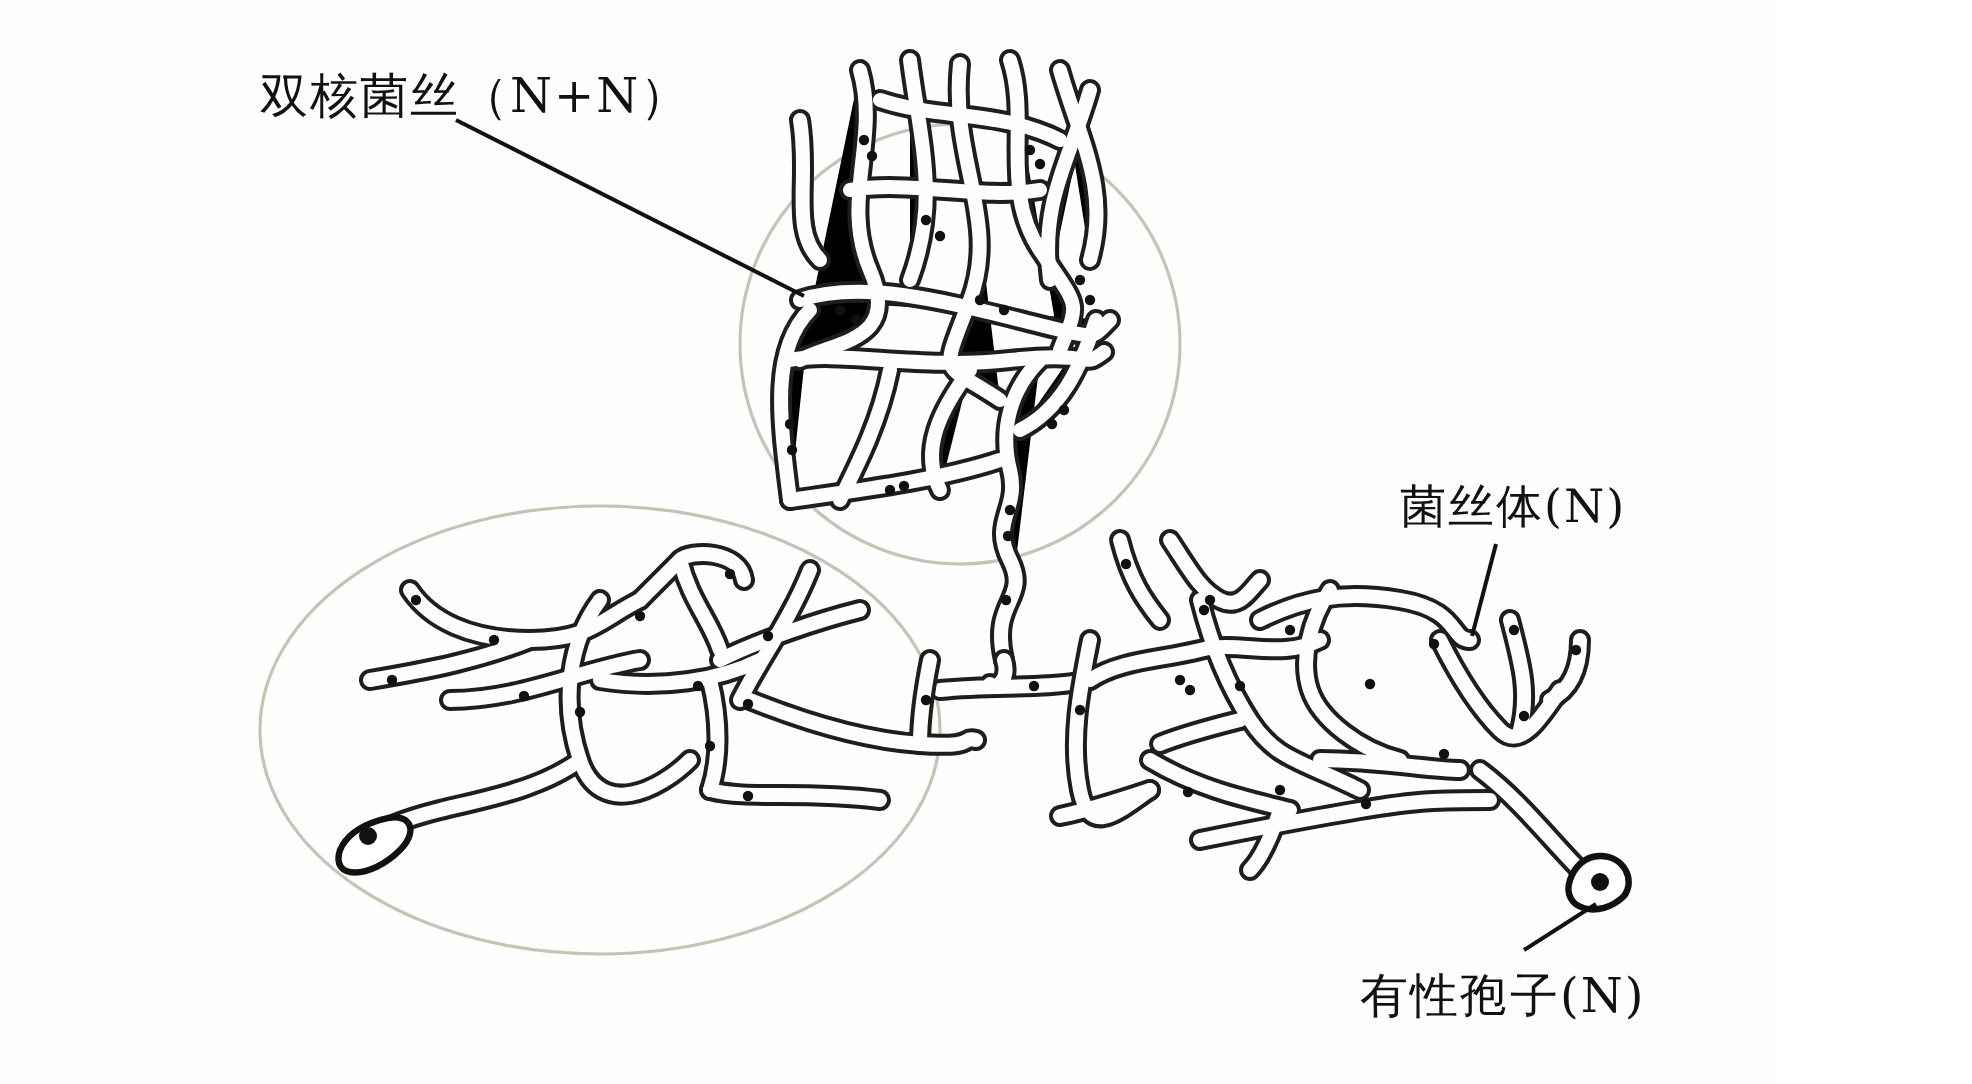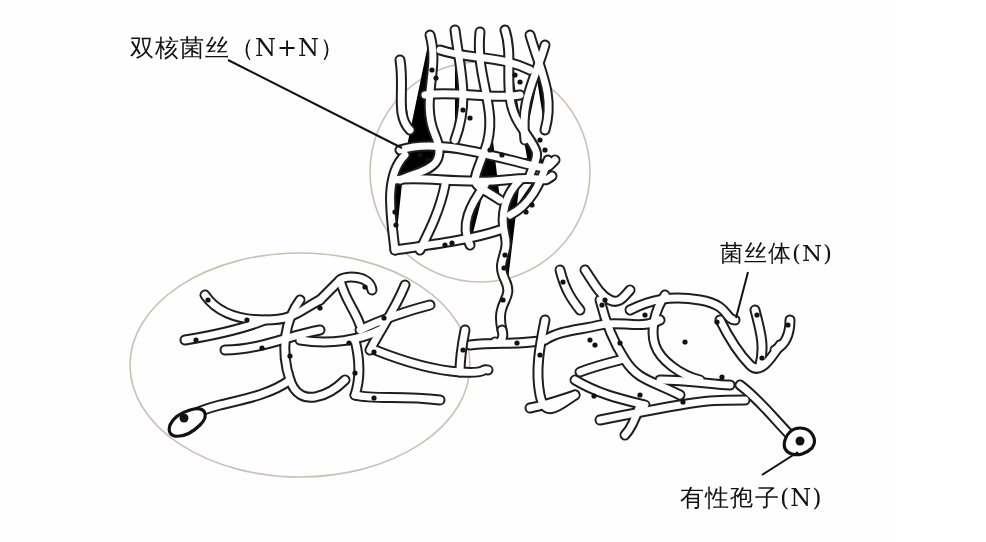--- a/index.html
+++ b/index.html
@@ -13,21 +13,21 @@
   }
   svg.diagram { position: absolute; left: 0; top: 0; }
   .label {
     position: absolute;
     color: #111;
     font-size: 24px;
     letter-spacing: 1px;
     white-space: nowrap;
   }
   .label-dikaryotic { left: 130px; top: 32px; }
-  .label-mycelium { left: 700px; top: 238px; font-size: 23px; margin-left: 20px; }
+  .label-mycelium { left: 700px; top: 238px; font-size: 23px; }
   .label-spore { left: 680px; top: 482px; font-size: 24px; }
   .watermark {
     position: absolute;
     left: 790px;
     top: 502px;
     font-family: "DejaVu Sans", "Liberation Sans", sans-serif;
     font-size: 23px;
     color: #ffffff;
     text-shadow: 0 0 2px #444, 0 0 1px #222, 1px 1px 1px #333;
     white-space: nowrap;

